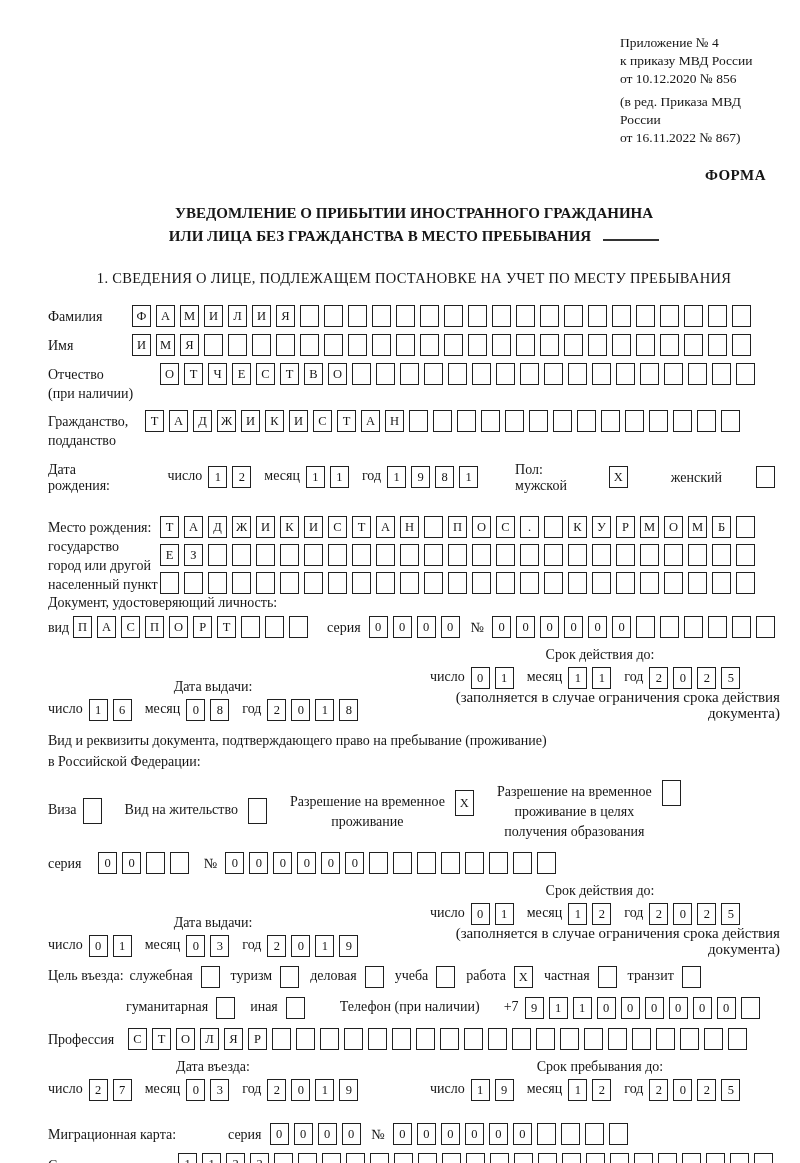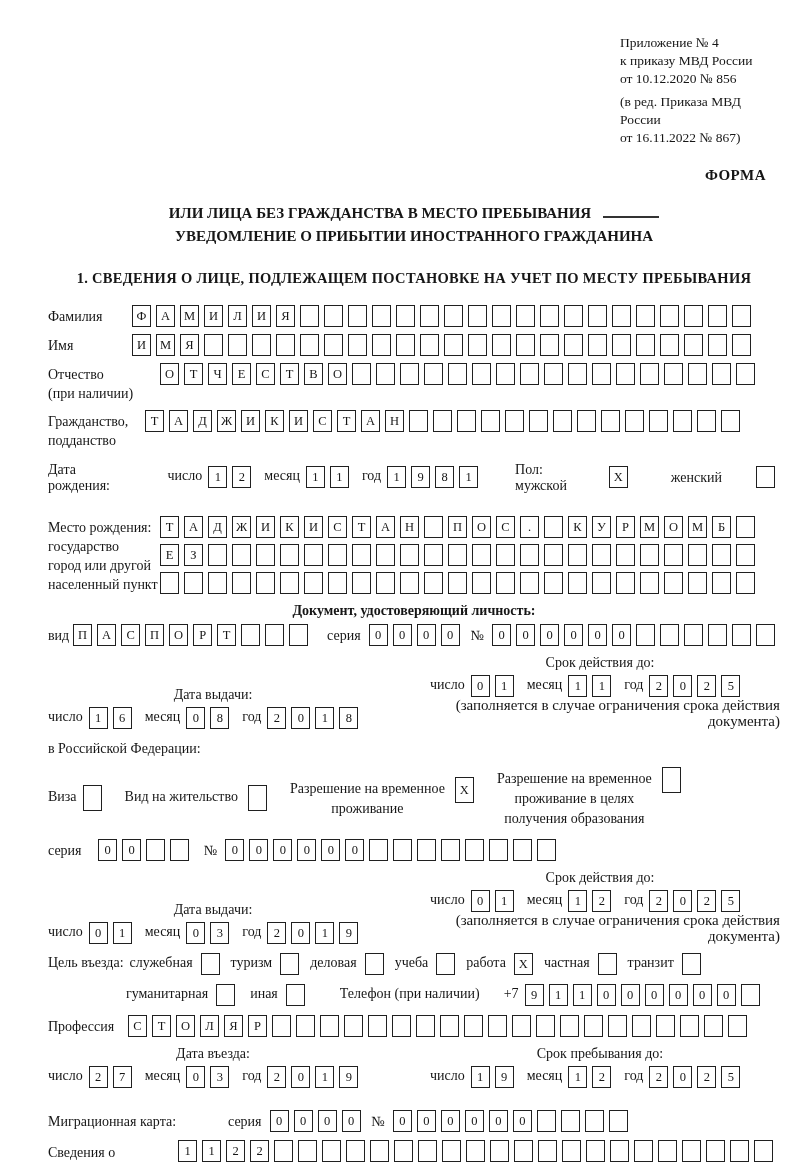--- a/index.html
+++ b/index.html
@@ -4,34 +4,34 @@
 <style>
   html,body{margin:0;padding:0;background:#fff;}
   .page{width:800px;min-height:1163px;box-sizing:border-box;background:#fff;color:#161616;
         font-family:"Liberation Serif","DejaVu Serif",serif;font-size:14px;
         padding:34px 20px 14px 48px;overflow:hidden;}
   .appendix{margin-left:572px;font-size:13.5px;line-height:18px;}
   .appendix .grp2{margin-top:5px;}
   .forma{text-align:right;padding-right:14px;font-weight:bold;font-size:15px;margin-top:20px;letter-spacing:.5px;}
   .title{margin-top:18px;text-align:center;font-weight:bold;font-size:15px;line-height:23px;}
   .blank-underline{display:inline-block;width:56px;border-bottom:2px solid #333;margin-left:12px;vertical-align:baseline;}
-  .section-title{margin-top:22px;font-weight:bold;font-size:14.5px;text-align:center;letter-spacing:.3px;}
+  .section-title{margin-top:22px;font-weight:normal;font-size:14.5px;text-align:center;letter-spacing:.3px;}
   .cells{display:inline-flex;flex-wrap:nowrap;}
   .cell{width:19px;height:22px;border:1.5px solid #202020;margin-right:5px;display:inline-flex;
         align-items:center;justify-content:center;font-size:12.5px;box-sizing:border-box;flex:0 0 auto;background:#fff;}
   .frow{display:flex;align-items:flex-start;margin-top:7px;}
   .flabel{flex:0 0 auto;line-height:19px;padding-top:2px;}
   .w84{width:84px;} .w112{width:112px;} .w97{width:97px;} .w58{width:58px;} .w80{width:80px;}
   .lbl{padding-top:2px;}
   .ml6{margin-left:6px;} .ml8{margin-left:8px;} .ml10{margin-left:10px;} .ml14{margin-left:14px;}
   .ml18{margin-left:18px;} .ml24{margin-left:24px;} .ml30{margin-left:30px;}
   .dgroup{display:inline-flex;align-items:flex-start;}
   .dgroup .dlabel{margin-right:6px;padding-top:2px;}
   .dgroup .cells{margin-right:8px;}
-  .doc-header{margin-top:9px;text-align:center;font-weight:bold;font-size:14px;}
+  .doc-header{margin-top:1px;font-weight:normal;font-size:14px;}
   .dpair{display:flex;margin-top:9px;align-items:flex-end;}
   .dpl{width:382px;flex:0 0 auto;}
   .dpr{flex:1;}
   .dptitle{text-align:center;margin-bottom:4px;}
   .dpl .dptitle{width:330px;}
   .dpr .dptitle{width:340px;}
   .dnote{font-size:15px;text-align:right;line-height:16px;}
   .residence-doc{margin-top:9px;line-height:21px;}
   .permits{display:flex;align-items:center;margin-top:8px;}
   .permit{display:flex;align-items:flex-start;}
@@ -51,22 +51,22 @@
     <div>Приложение № 4</div>
     <div>к приказу МВД России</div>
     <div>от 10.12.2020 № 856</div>
     <div class="grp2">(в ред. Приказа МВД России</div>
     <div>от 16.11.2022 № 867)</div>
   </div>
 
   <div class="forma">ФОРМА</div>
 
   <div class="title">
+    <div>УВЕДОМЛЕНИЕ О ПРИБЫТИИ ИНОСТРАННОГО ГРАЖДАНИНА</div>
     <div><span>ИЛИ ЛИЦА БЕЗ ГРАЖДАНСТВА В МЕСТО ПРЕБЫВАНИЯ</span><span class="blank-underline"></span></div>
-    <div>УВЕДОМЛЕНИЕ О ПРИБЫТИИ ИНОСТРАННОГО ГРАЖДАНИНА</div>
   </div>
 
   <div class="section-title">1. СВЕДЕНИЯ О ЛИЦЕ, ПОДЛЕЖАЩЕМ ПОСТАНОВКЕ НА УЧЕТ ПО МЕСТУ ПРЕБЫВАНИЯ</div>
 
   <div class="frow" style="margin-top:18px;">
     <div class="flabel w84">Фамилия</div>
     <div class="cells">
         <span class="cell">Ф</span>
         <span class="cell">А</span>
         <span class="cell">М</span>
@@ -397,20 +397,21 @@
             <span class="cell">0</span>
             <span class="cell">2</span>
             <span class="cell">5</span>
           </span>
       </div>
       <div class="dnote">(заполняется в случае ограничения срока действия документа)</div>
     </div>
   </div>
 
   <div class="residence-doc">
+    <div>Вид и реквизиты документа, подтверждающего право на пребывание (проживание)</div>
     <div>в Российской Федерации:</div>
   </div>
 
   <div class="permits">
     <div class="permit">
       <span class="plabel">Виза</span>
       <span class="cell ml6" style="height:26px;"></span>
     </div>
     <div class="permit ml18">
       <span class="plabel">Вид на жительство</span>

